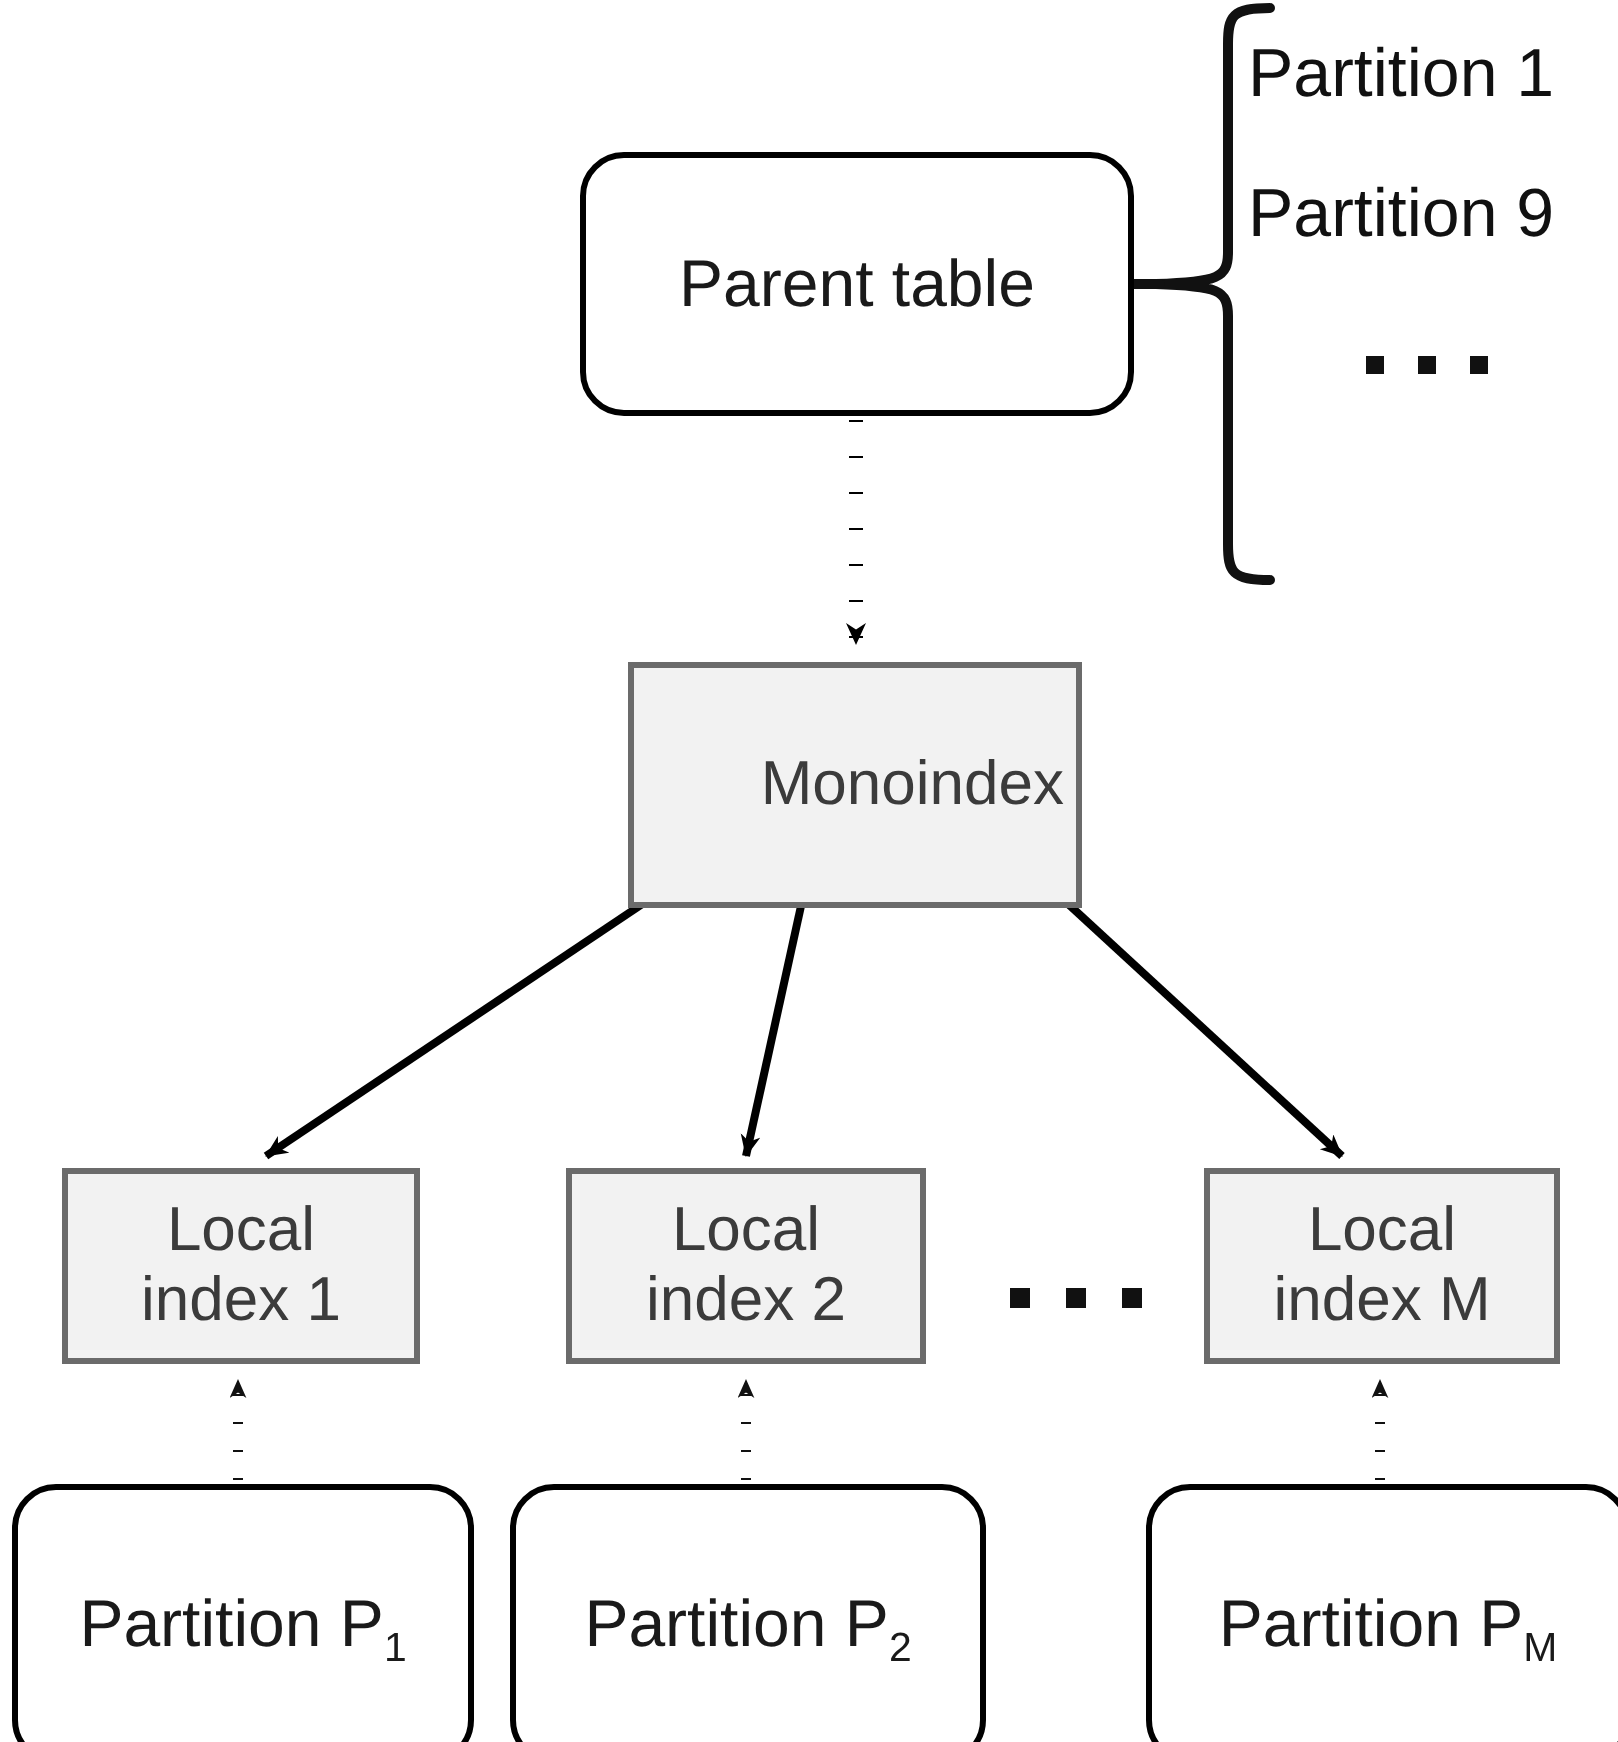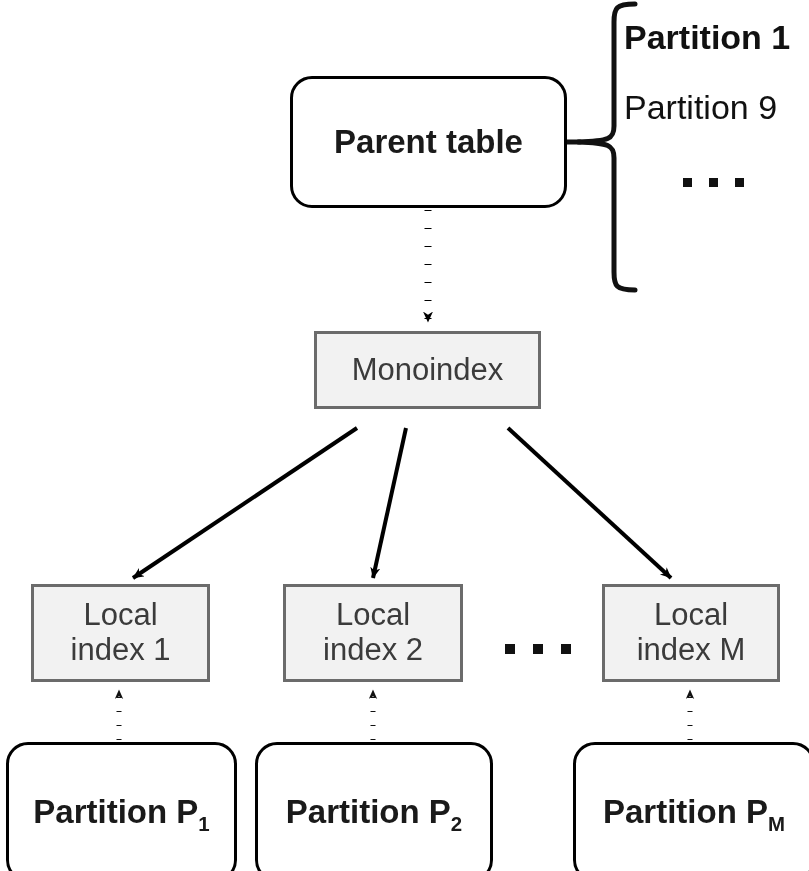--- a/index.html
+++ b/index.html
@@ -38,21 +38,20 @@
     line-height: 1.12;
     color: #1a1a1a;
   }
 
   
   .node-round {
     background: #ffffff;
     border: 3px solid #000000;
     border-radius: 22px;
     font-size: 33px;
-    font-weight: bold;
   }
 
   
   .node-index {
     background: #f2f2f2;
     border: 3px solid #6b6b6b;
     border-radius: 0;
     font-size: 31px;
     color: #3b3b3b;
   }
@@ -75,42 +74,43 @@
     top: 76px;
     width: 277px;
     height: 132px;
   }
 
   
   #node-monoindex {
     left: 314px;
     top: 331px;
     width: 227px;
-    height: 78px;
+    height: 123px;
+    justify-content: flex-end;
   }
 
   
   #node-local-index-1 { left: 31px;  top: 584px; width: 179px; height: 98px; }
   #node-local-index-2 { left: 283px; top: 584px; width: 180px; height: 98px; }
   #node-local-index-m { left: 602px; top: 584px; width: 178px; height: 98px; }
 
   
   #node-partition-p1 { left: 6px;   top: 742px; width: 231px; height: 140px; }
   #node-partition-p2 { left: 255px; top: 742px; width: 238px; height: 140px; }
   #node-partition-pm { left: 573px; top: 742px; width: 242px; height: 140px; }
 
   
   .partition-list-item {
     position: absolute;
     font-size: 34px;
     color: #111111;
     white-space: nowrap;
     letter-spacing: 0px;
   }
-  #partition-list-0 { left: 624px; top: 18px; font-weight: bold; }
+  #partition-list-0 { left: 624px; top: 18px; }
   #partition-list-1 { left: 624px; top: 88px; }
   #partition-list-3 { left: 624px; top: 215px; }
 
   
   .ellipsis {
     position: absolute;
     display: flex;
     align-items: center;
     gap: 17px;
   }

